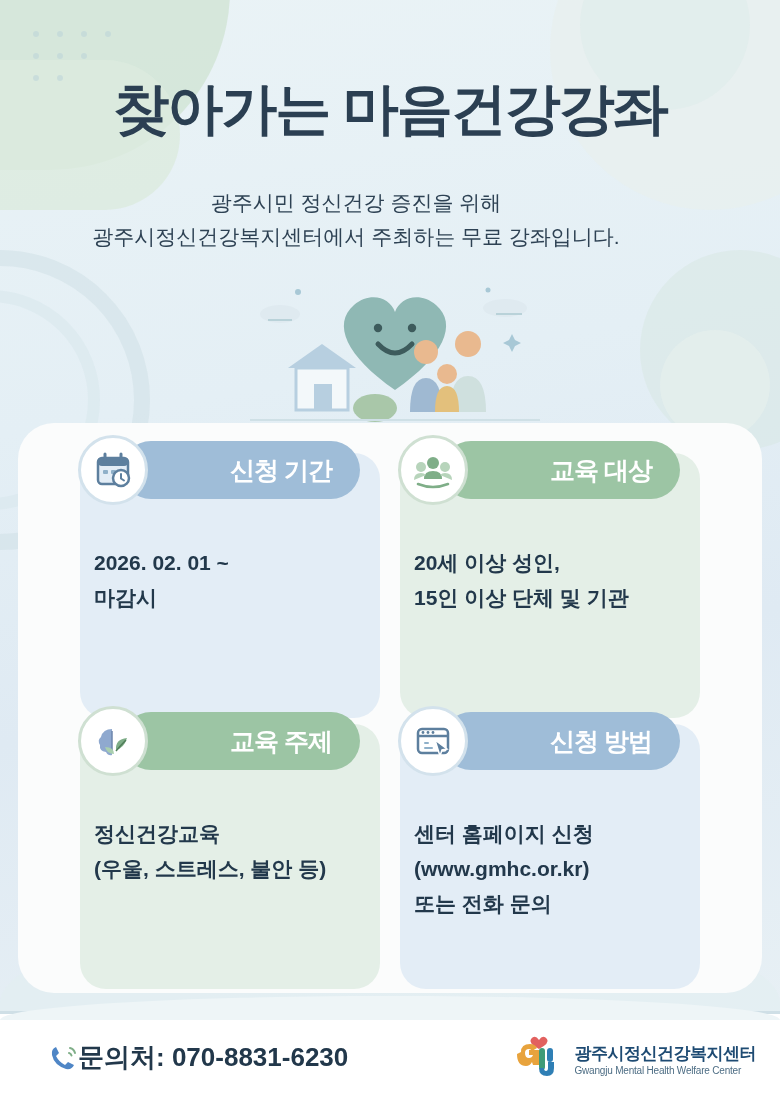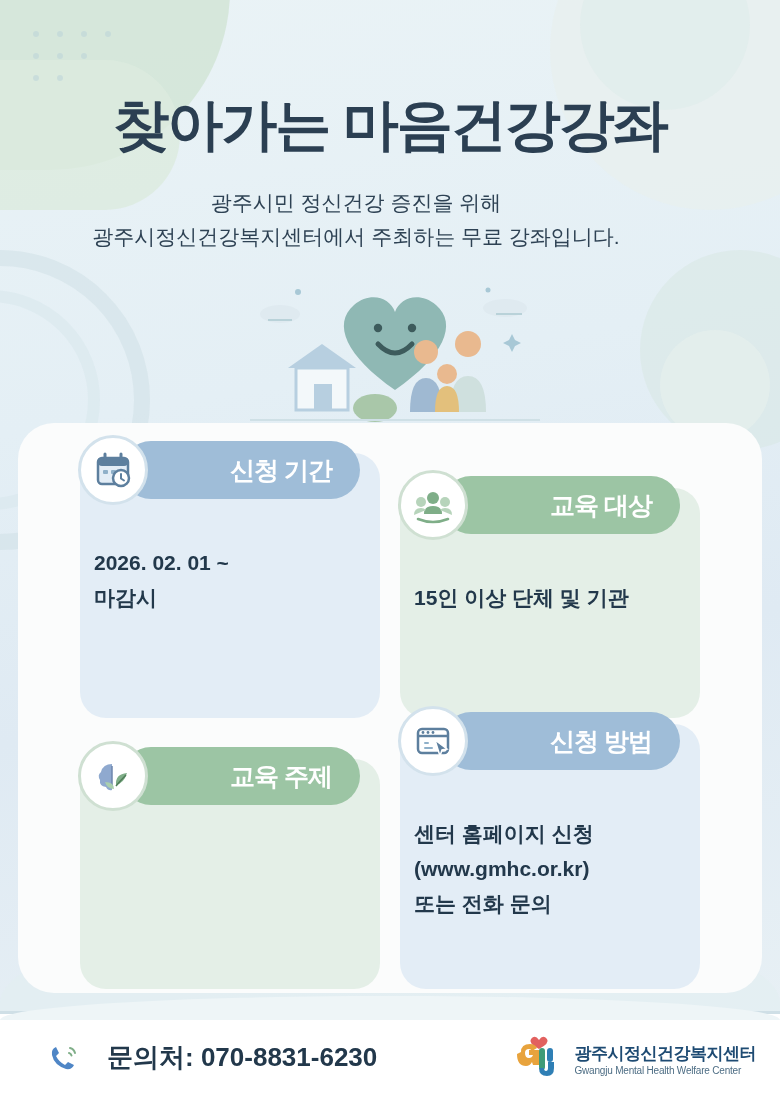--- a/index.html
+++ b/index.html
@@ -86,21 +86,21 @@
   }
   .dots-tl {
     left: 30px; top: 28px;
     width: 120px; height: 60px;
     opacity: .5;
   }
 
   
   .title {
     position: absolute;
-    top: 88px; left: 0; width: 780px;
+    top: 72px; left: 0; width: 780px;
     text-align: center;
     font-size: 56px;
     font-weight: bold;
     letter-spacing: -2px;
     color: #2b3f52;
   }
 
   .subtitle {
     position: absolute;
     top: 186px; left: 0; width: 712px;
@@ -137,21 +137,21 @@
     column-gap: 20px;
     row-gap: 6px;
   }
 
   .panel {
     position: relative;
     border-radius: 26px;
     padding-top: 92px;
   }
   .panel.blue  { background: #e3edf6; }
-  .panel.green { background: #e4efe7; margin-top: 35px; }
+  .panel.green { background: #e4efe7; }
 
   .pill {
     position: absolute;
     left: 42px; top: -12px;
     width: 238px; height: 58px;
     border-radius: 29px;
     display: flex;
     align-items: center;
     justify-content: flex-end;
     padding-right: 28px;
@@ -197,21 +197,21 @@
   .footer-wave {
     position: absolute;
     left: 0; top: -18px;
     width: 780px; height: 24px;
     background: #eef5f7;
     border-radius: 50% 50% 0 0 / 24px 24px 0 0;
   }
   .contact {
     position: absolute;
     left: 48px; top: 26px;
-    display: flex; align-items: center; gap: 29px;
+    display: flex; align-items: center; gap: 0;
     font-size: 26px; font-weight: bold; color: #22384b;
   }
   .logo {
     position: absolute;
     right: 24px; top: 20px;
     display: flex; align-items: center; gap: 10px;
   }
   .logo-text .kr {
     font-size: 17px; font-weight: bold; color: #1e4b73; letter-spacing: -.5px;
   }
@@ -334,34 +334,39 @@
             <circle cx="21" cy="14" r="6" fill="#7fae88"></circle>
             <path d="M12 30 q0-8 9-8 q9 0 9 8 z" fill="#7fae88"></path>
             <circle cx="9" cy="18" r="5" fill="#b7d4bb"></circle>
             <path d="M2 31 q0-7 7-7 q3 0 5 2" fill="#b7d4bb"></path>
             <circle cx="33" cy="18" r="5" fill="#b7d4bb"></circle>
             <path d="M40 31 q0-7-7-7 q-3 0-5 2" fill="#b7d4bb"></path>
             <path d="M6 35 q15 6 30 0" stroke="#7fae88" stroke-width="2.5" fill="none" stroke-linecap="round"></path>
           </svg>
         </div>
         <div class="panel-text">
+          <span>20세 이상 성인,</span>
           <span>15인 이상 단체 및 기관</span>
         </div>
       </div>
 
       <div class="panel green row2-p">
         <div class="pill green">교육 주제</div>
         <div class="badge green">
           <svg width="42" height="42" viewBox="0 0 42 42">
             <path d="M20 9 q-9 0-11 8 q-4 3 -1 8 q-1 6 6 7 q2 4 6 3 z" fill="#8fa9cf"></path>
             <path d="M20 11 v22" stroke="#6d86ad" stroke-width="1.5" fill="none"></path>
             <path d="M24 30 q8-2 11-12 q-12 1 -11 12z" fill="#7fae88"></path>
             <path d="M24 31 q5-6 10-11" stroke="#4f7d58" stroke-width="1.5" fill="none"></path>
             <path d="M22 34 q-7 0-9-7 q9 0 9 7z" fill="#a9cfae"></path>
           </svg>
+        </div>
+        <div class="panel-text">
+          <span>정신건강교육</span>
+          <span>(우울, 스트레스, 불안 등)</span>
         </div>
       </div>
 
       <div class="panel blue row2-p">
         <div class="pill blue">신청 방법</div>
         <div class="badge">
           <svg width="42" height="42" viewBox="0 0 42 42">
             <rect x="6" y="9" width="30" height="24" rx="4" fill="#ffffff" stroke="#5d7f9e" stroke-width="2.5"></rect>
             <path d="M6 16 h30" stroke="#5d7f9e" stroke-width="2.5"></path>
             <g fill="#5d7f9e">

